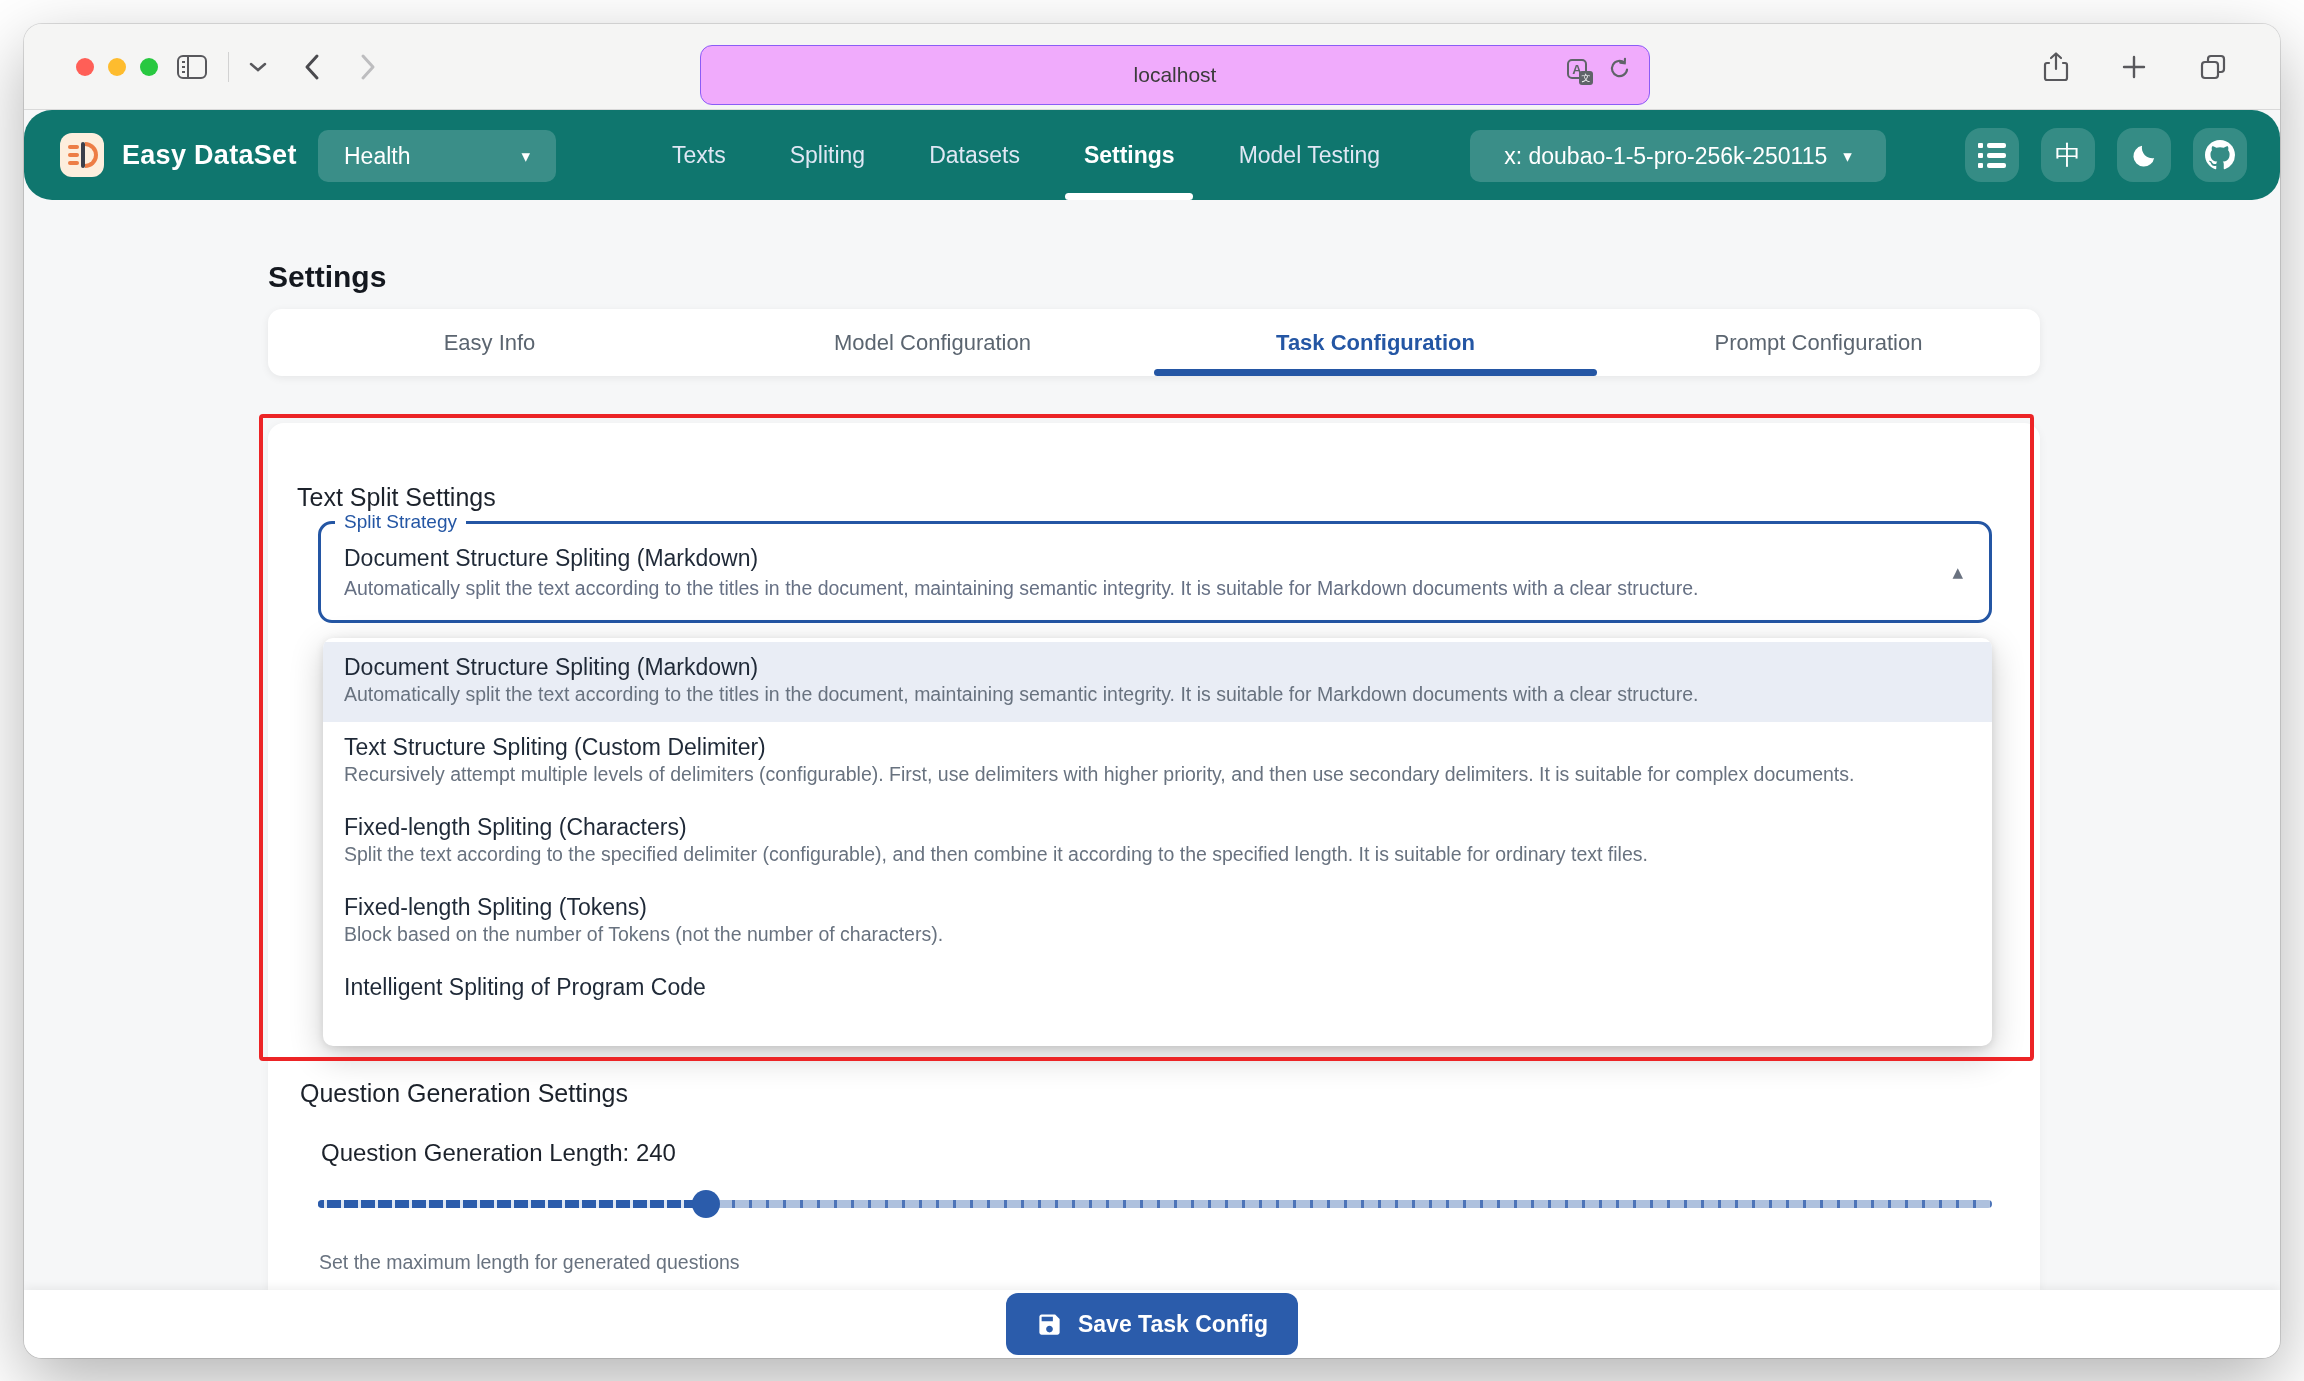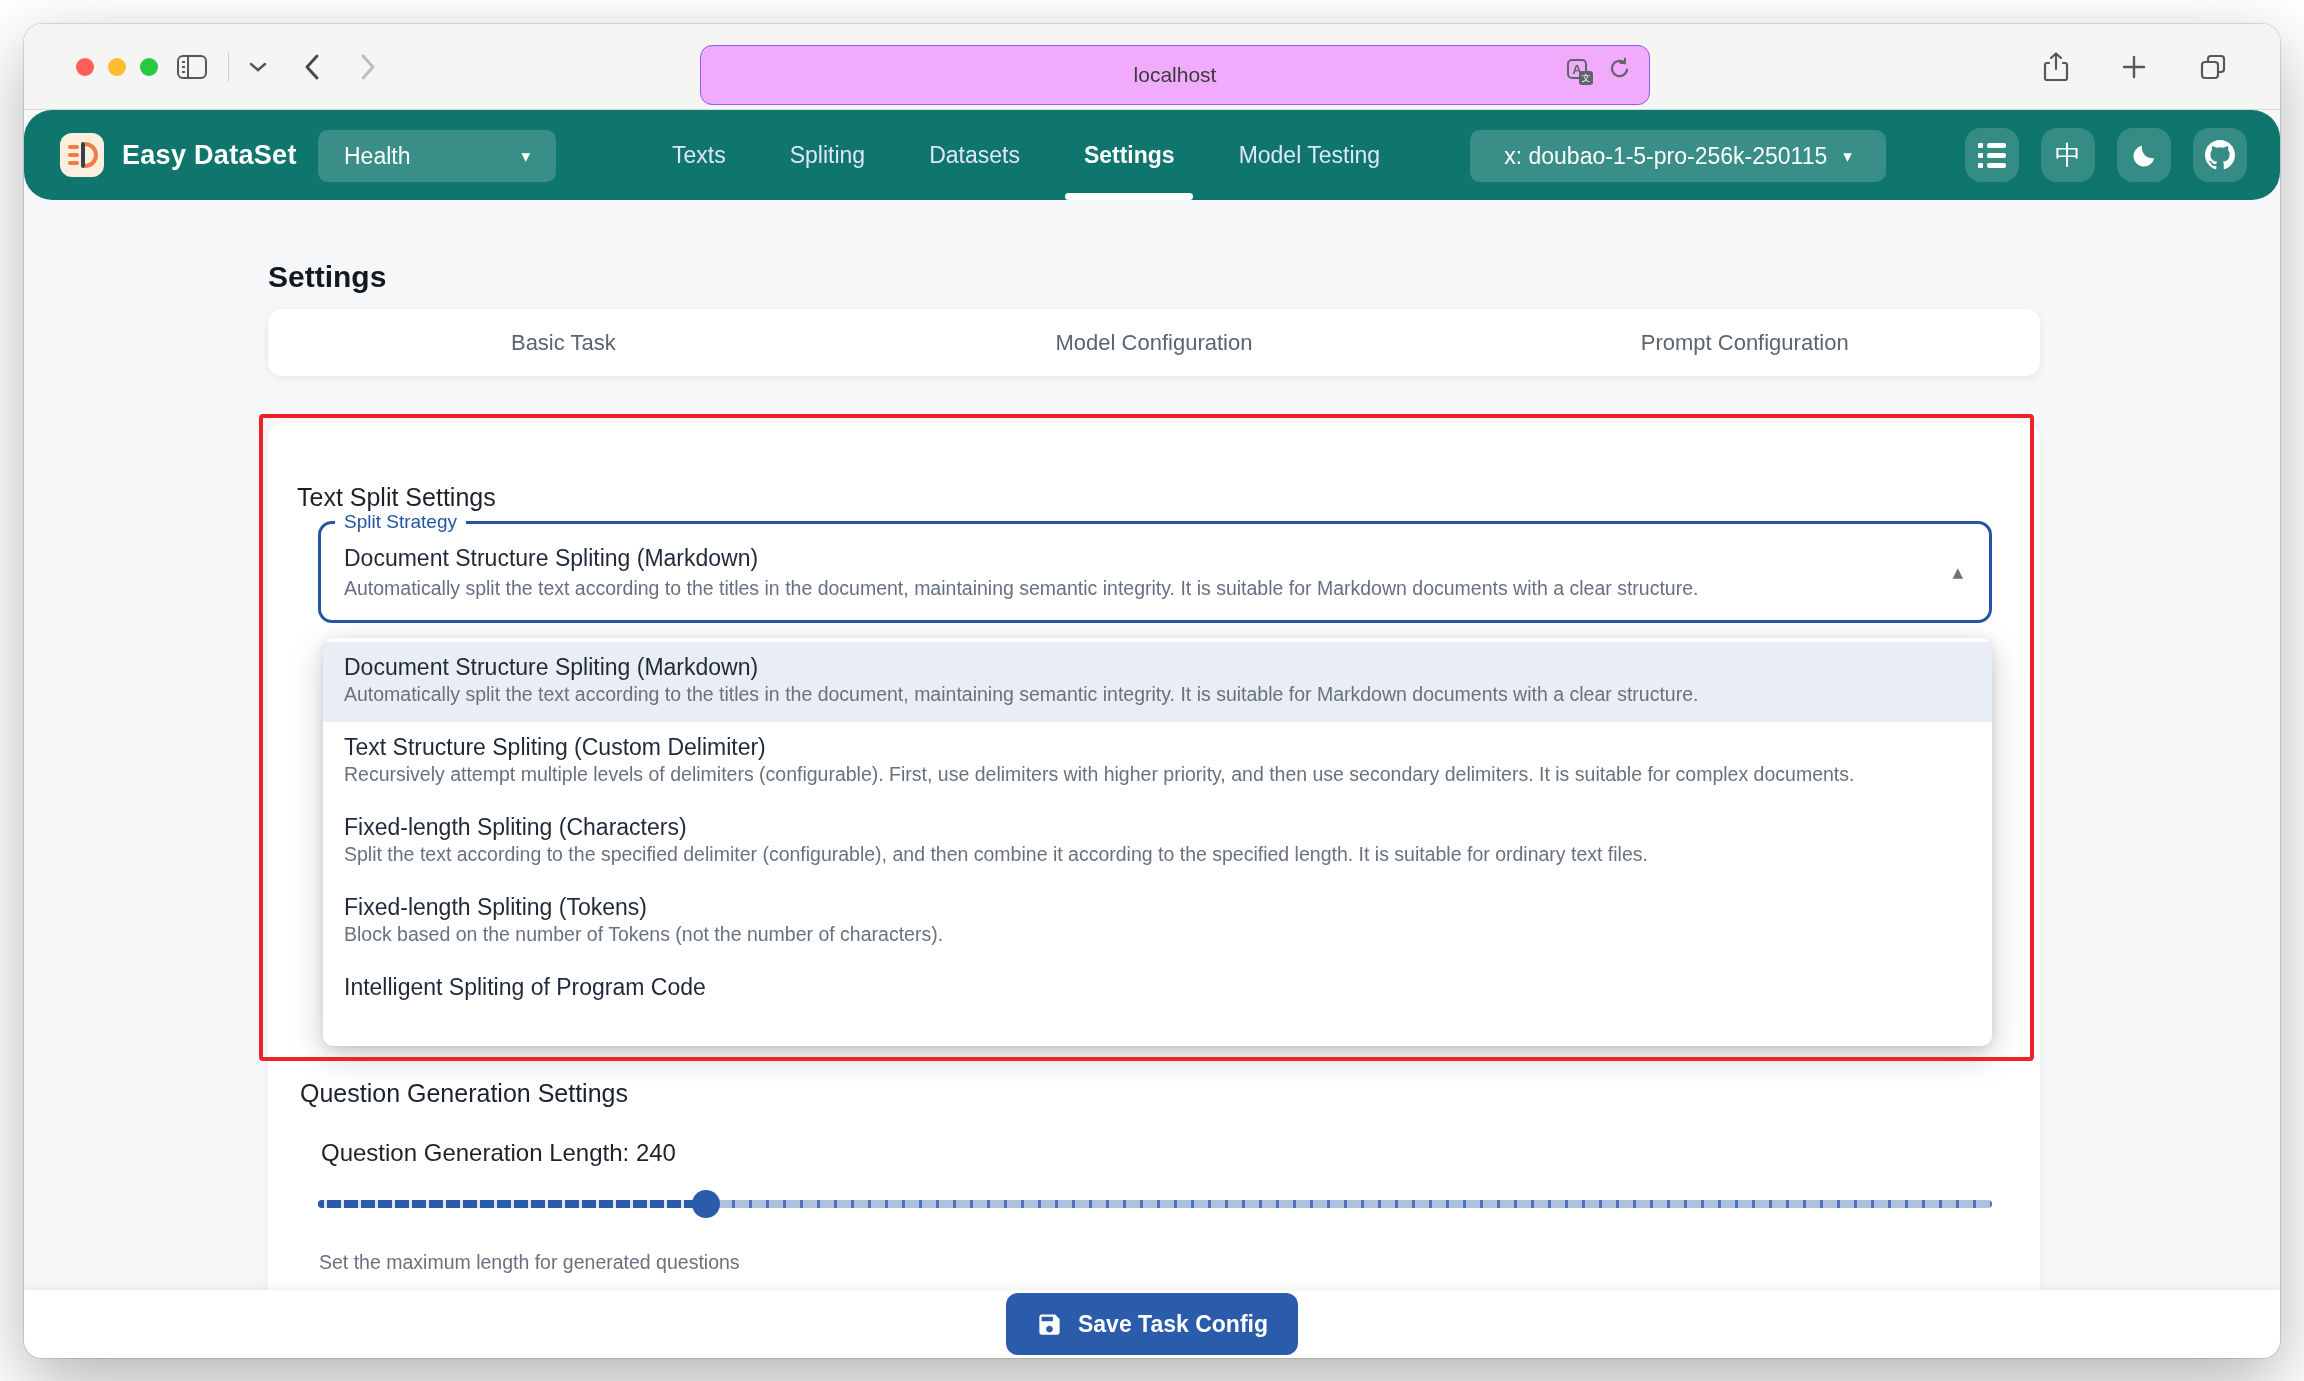--- a/index.html
+++ b/index.html
@@ -248,22 +248,23 @@
             <path d="M8 0C3.58 0 0 3.58 0 8c0 3.54 2.29 6.53 5.47 7.59.4.07.55-.17.55-.38 0-.19-.01-.82-.01-1.49-2.01.37-2.53-.49-2.69-.94-.09-.23-.48-.94-.82-1.13-.28-.15-.68-.52-.01-.53.63-.01 1.08.58 1.23.82.72 1.21 1.87.87 2.33.66.07-.52.28-.87.51-1.07-1.78-.2-3.64-.89-3.64-3.95 0-.87.31-1.59.82-2.15-.08-.2-.36-1.02.08-2.12 0 0 .67-.21 2.2.82.64-.18 1.32-.27 2-.27s1.36.09 2 .27c1.53-1.04 2.2-.82 2.2-.82.44 1.1.16 1.92.08 2.12.51.56.82 1.27.82 2.15 0 3.07-1.87 3.75-3.65 3.95.29.25.54.73.54 1.48 0 1.07-.01 1.93-.01 2.2 0 .21.15.46.55.38A8.01 8.01 0 0 0 16 8c0-4.42-3.58-8-8-8z"></path>
           </svg>
       </span>
     </div>
   </div>
 
   <div class="page">
     <div class="page-title">Settings</div>
 
     <div class="tabs-card">
-      <span class="tab">Basic Task</span>
+      <span class="tab">Easy Info</span>
       <span class="tab">Model Configuration</span>
+      <span class="tab active">Task Configuration</span>
       <span class="tab">Prompt Configuration</span>
     </div>
 
     <div class="big-card">
       <div class="section-title st-text-split">Text Split Settings</div>
 
       <div class="select">
         <span class="select-label">Split Strategy</span>
         <span class="select-title">Document Structure Spliting (Markdown)</span>
         <span class="select-desc">Automatically split the text according to the titles in the document, maintaining semantic integrity. It is suitable for Markdown documents with a clear structure.</span>

